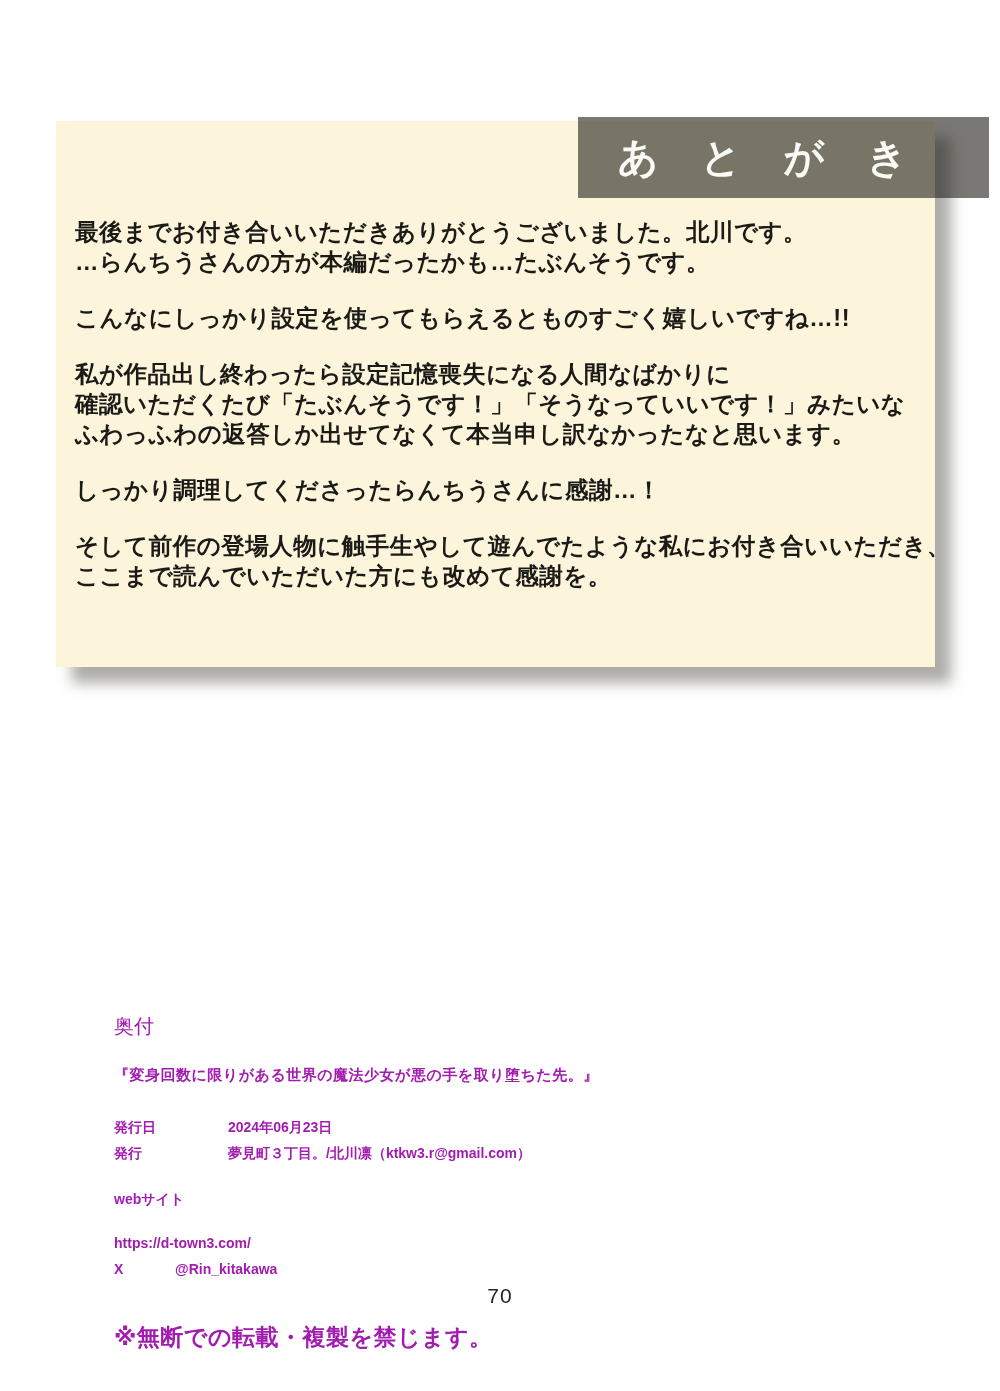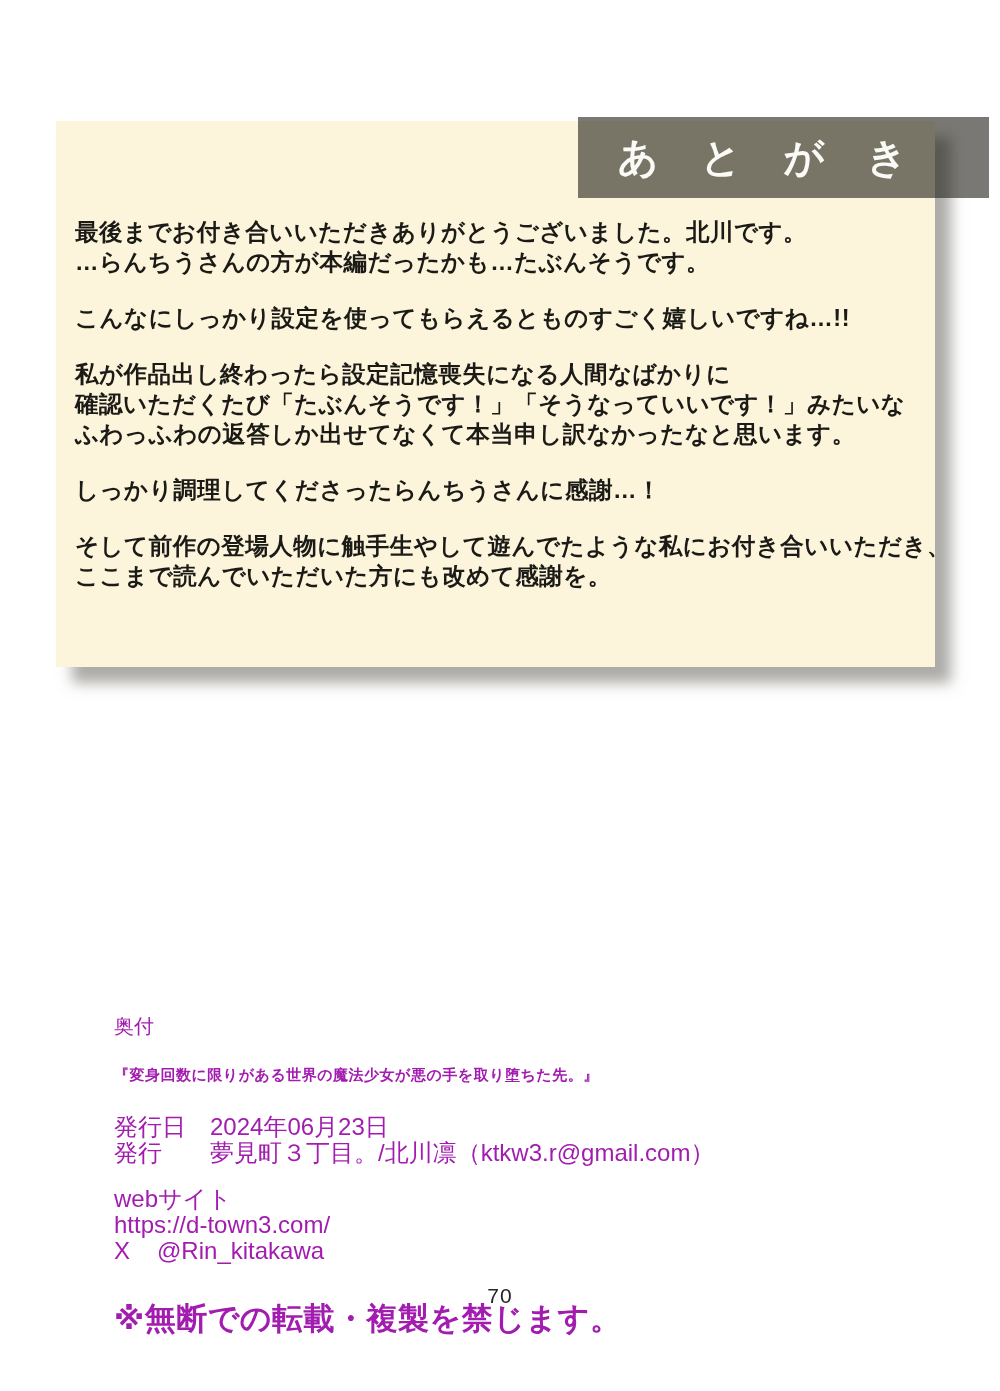--- a/index.html
+++ b/index.html
@@ -52,28 +52,28 @@
   }
 
   
   .colophon {
     position:absolute;
     left:114px; top:1012px;
     color:#a21caf;
   }
   .c-heading { font-size:20px; line-height:28px; font-weight:500; }
   .c-title   { margin-top:20px; font-size:15px; line-height:30px; font-weight:600; letter-spacing:0.5px; white-space:nowrap; }
-  .c-row     { display:flex; font-size:24px; line-height:26px; font-weight:400; white-space:nowrap; }
+  .c-row     { display:flex; font-size:14px; line-height:26px; font-weight:700; white-space:nowrap;gap:18px; }
   .c-row.pub-first { margin-top:24px; }
   .c-row.web-first { margin-top:20px;flex-direction:column; }
   .c-label   { display:inline-block; }
   .c-label.w96  { min-width:96px; }
   .c-label.w140 { min-width:141px; }
   .c-label.w44  { min-width:43px; }
-  .c-notice  { margin-top:42px; font-size:31px; line-height:26px; font-weight:600; letter-spacing:0.5px; }
+  .c-notice  { margin-top:42px; font-size:23px; line-height:26px; font-weight:600; letter-spacing:0.5px; }
 
   .page-number {
     position:absolute;
     left:0; top:1284px; width:100%;
     text-align:center;
     font-size:21px;
     color:#26262a;
     letter-spacing:1px;
   }
 </style>

